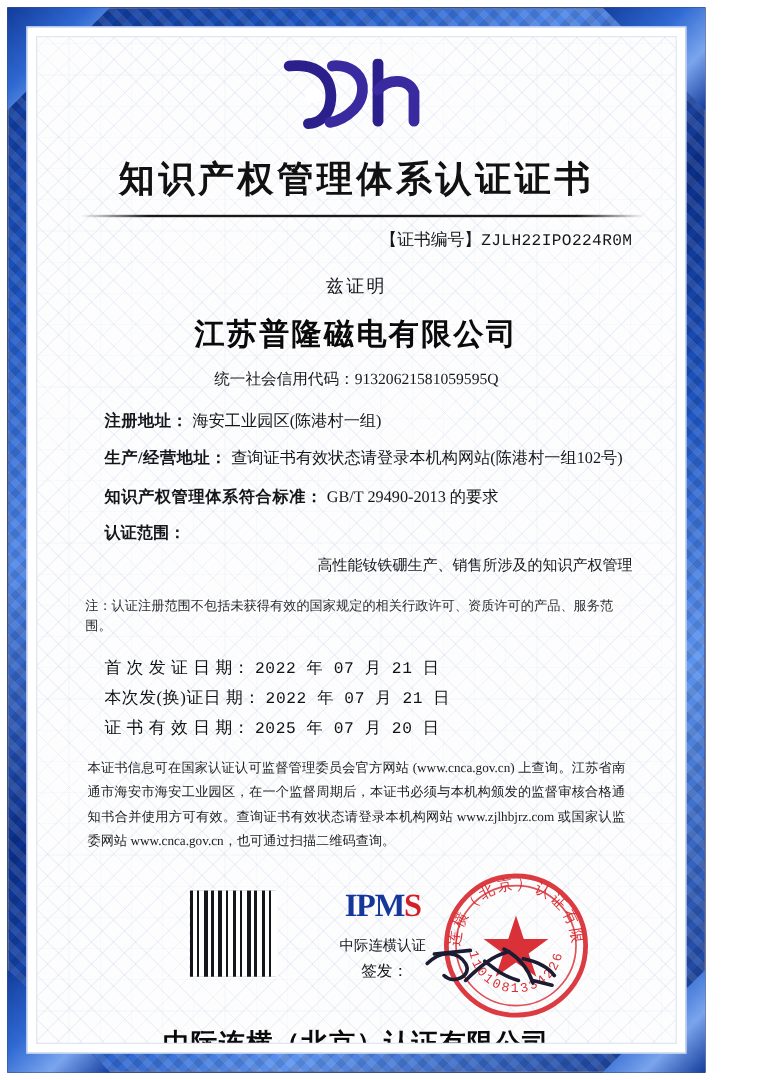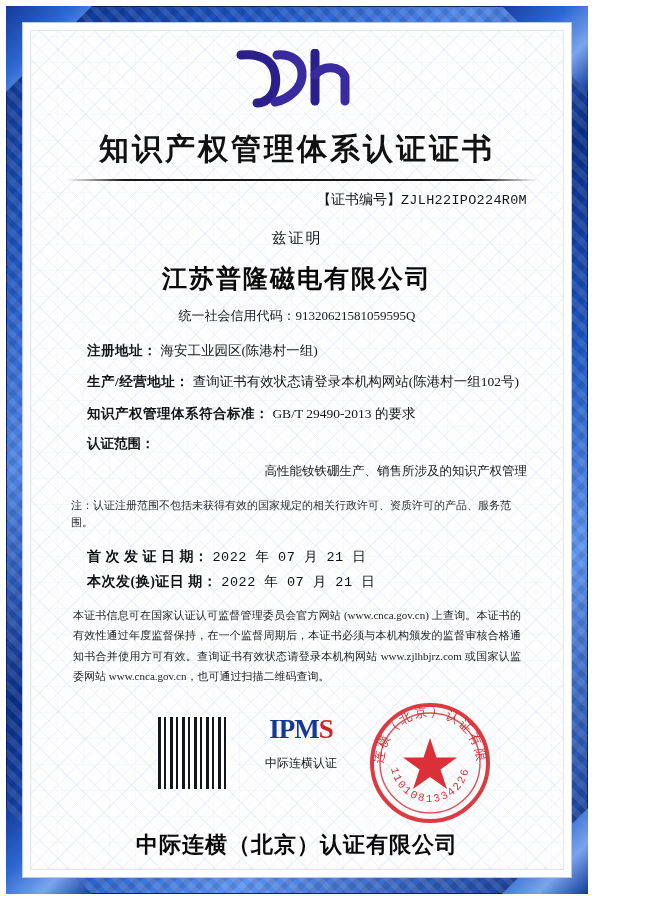--- a/index.html
+++ b/index.html
@@ -189,21 +189,21 @@
     margin-top: 16px;
     padding-left: 20px;
   }
   .date-row {
     font-size: 14px;
     color: #101114;
     margin-bottom: 7px;
     font-family: "Liberation Serif", serif;
     letter-spacing: 0.5px;
   }
-  .date-row .d-label { font-weight: bold; }
+  .date-row .d-label { font-weight: normal; }
   .date-row .d-value { font-family: "Liberation Mono", monospace; font-size: 13.5px; }
 
   
   .paragraph {
     margin-top: 14px;
     padding: 0 6px;
     font-size: 11px;
     line-height: 1.85;
     color: #1c1d22;
     text-align: justify;
@@ -223,21 +223,21 @@
     width: 72px;
     height: 72px;
     background-color: #ffffff;
     background-image:
       repeating-linear-gradient(90deg, #14161b 0 3px, #ffffff 3px 6px, #14161b 6px 8px, #ffffff 8px 12px),
       repeating-linear-gradient(0deg, rgba(0,0,0,0.85) 0 3px, rgba(255,255,255,0) 3px 7px);
     border: 1px solid #ffffff;
   }
   .ipms {
     position: absolute;
-    left: 174px;
+    left: 192px;
     top: 18px;
     width: 120px;
     text-align: center;
   }
   .ipms-mark {
     font-size: 27px;
     font-weight: bold;
     color: #16379a;
     font-family: "Liberation Serif", serif;
     letter-spacing: -1px;
@@ -346,23 +346,27 @@
 
       <div class="dates">
         <div class="date-row">
           <span class="d-label">首 次 发 证 日 期：</span>
           <span class="d-value">2022 年 07 月 21 日</span>
         </div>
         <div class="date-row">
           <span class="d-label">本次发(换)证日 期：</span>
           <span class="d-value">2022 年 07 月 21 日</span>
         </div>
+        <div class="date-row">
+          <span class="d-label">证 书 有 效 日 期：</span>
+          <span class="d-value">2025 年 07 月 20 日</span>
+        </div>
       </div>
 
-      <div class="paragraph">本证书信息可在国家认证认可监督管理委员会官方网站 (www.cnca.gov.cn) 上查询。本证书的有效性通过年度监督保持，在一个监督周期后，本证书必须与本机构颁发的监督审核合格通知书合并使用方可有效。查询证书有效状态请登录本机构网站 www.zjlhbjrz.com 或国家认监委网站 www.cnca.gov.cn，也可通过扫描二维码查询。</div>
+      <div class="paragraph">本证书信息可在国家认证认可监督管理委员会官方网站 (www.cnca.gov.cn) 上查询。江苏省南通市海安市海安工业园区，在一个监督周期后，本证书必须与本机构颁发的监督审核合格通知书合并使用方可有效。查询证书有效状态请登录本机构网站 www.zjlhbjrz.com 或国家认监委网站 www.cnca.gov.cn，也可通过扫描二维码查询。</div>
 
       <div class="badges">
 
         <div class="qr"></div>
 
         <div class="ipms">
           <div class="ipms-mark">
             <span>IPM</span><span class="tail">S</span>
           </div>
           <div class="ipms-caption">中际连横认证</div>
@@ -379,19 +383,35 @@
             <text font-size="12.5" fill="#d7262c" font-family="Liberation Serif, serif" letter-spacing="2.4" opacity="0.95">
               <textPath href="#sealTopArc" startOffset="50%" text-anchor="middle">中际连横（北京）认证有限公司</textPath>
             </text>
             <text font-size="11" fill="#d7262c" font-family="Liberation Mono, monospace" letter-spacing="2" opacity="0.95">
               <textPath href="#sealBotArc" startOffset="50%" text-anchor="middle">1101081334226</textPath>
             </text>
             <polygon points="63,38 69.5,57.5 90,57.5 73.5,69.5 80,89 63,77 46,89 52.5,69.5 36,57.5 56.5,57.5" fill="#d7262c" opacity="0.95"></polygon>
           </svg>
         </div>
 
+        <div class="signature">
+          <span class="sign-label">签发：</span>
+          <span class="sign-mark">
+            <svg width="120" height="46" viewBox="0 0 120 46">
+              <g fill="none" stroke="#1b1b33" stroke-width="3" stroke-linecap="round">
+                <path d="M8 20 C20 8, 34 10, 40 20 C46 30, 30 38, 22 30"></path>
+                <path d="M14 12 L44 9"></path>
+                <path d="M40 34 C52 22, 62 14, 76 10"></path>
+                <path d="M56 18 C64 24, 70 30, 84 34"></path>
+                <path d="M72 8 C84 14, 92 24, 96 36"></path>
+                <path d="M88 16 C98 18, 108 22, 114 30"></path>
+                <path d="M96 34 L112 38"></path>
+              </g>
+            </svg>
+          </span>
+        </div>
       </div>
 
       <div class="issuer">中际连横（北京）认证有限公司</div>
 
     </div>
   </div>
 </div>
 
 </body></html>

